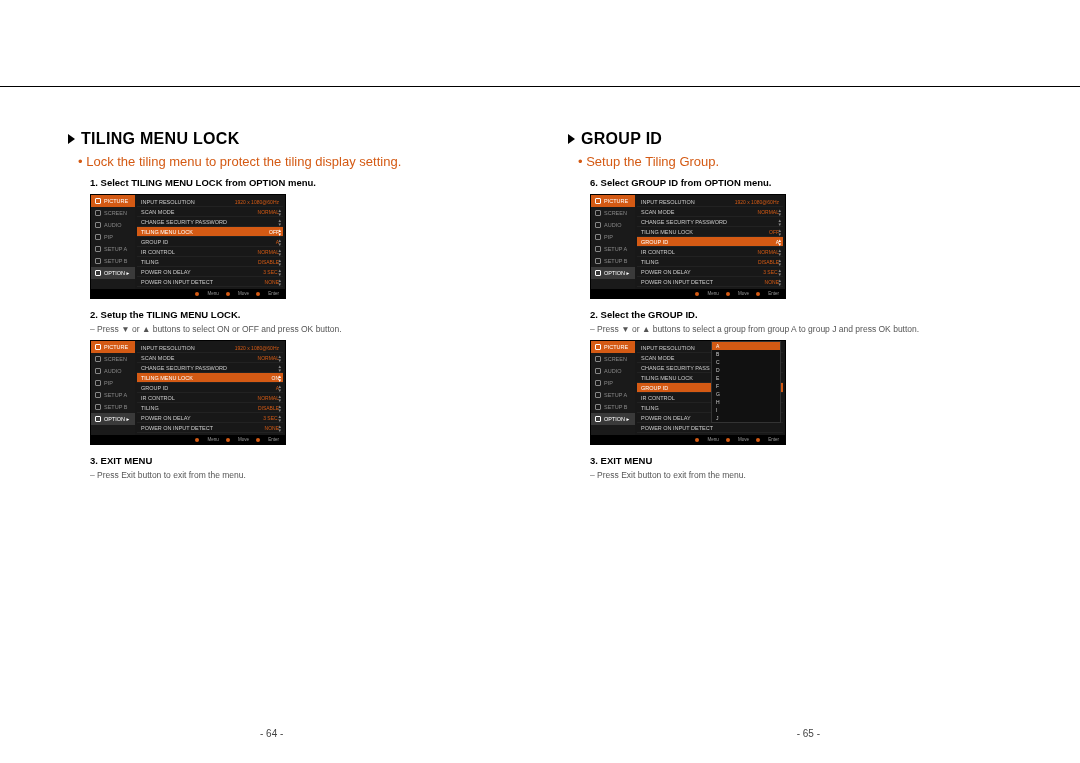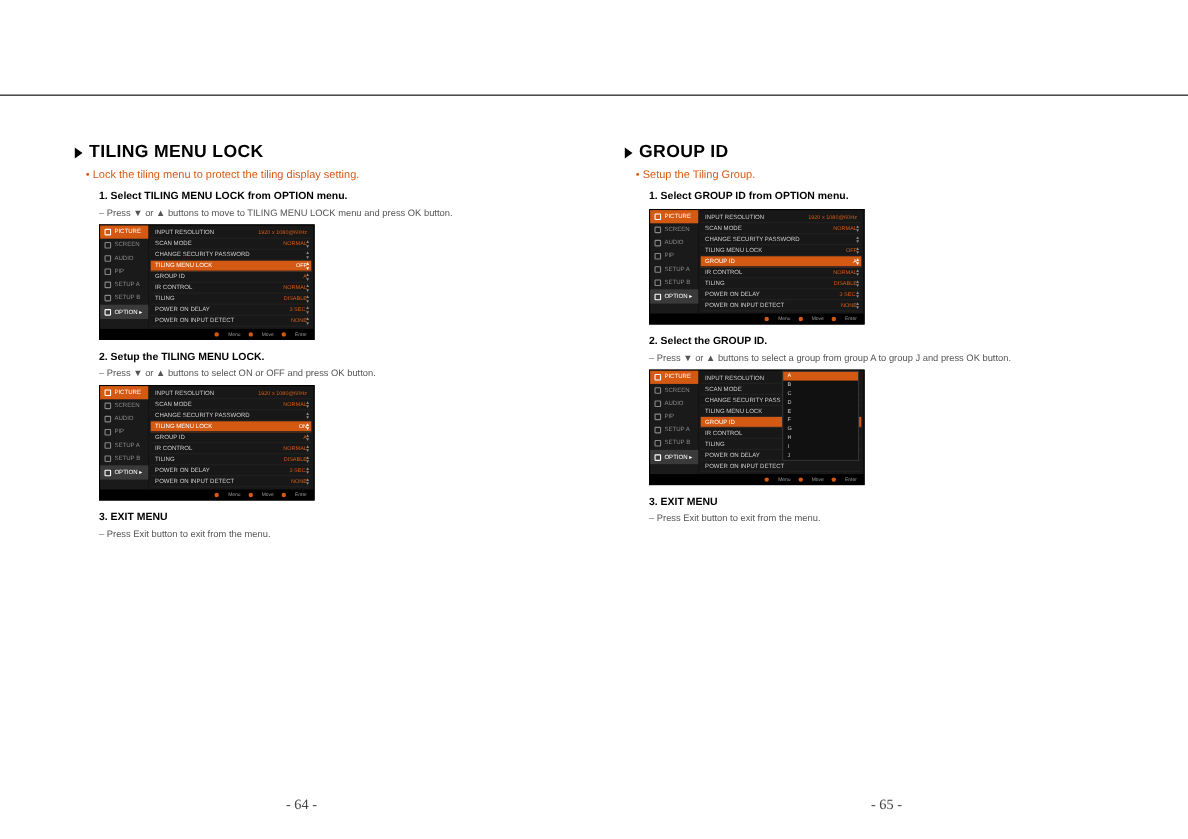--- a/index.html
+++ b/index.html
@@ -2,21 +2,21 @@
 <html><head>
 <meta charset="utf-8">
 <style>
   * { margin: 0; padding: 0; box-sizing: border-box; }
   body { background: #fff; font-family: Arial, Helvetica, sans-serif; width: 1080px; height: 763px; position: relative; }
   .topline { position: absolute; top: 86px; left: 0; right: 0; height: 1px; background: #000; }
   .page { position: absolute; top: 100px; left: 0; width: 1000px; display: flex; }
   .col { width: 50%; padding: 30px 68px 0 68px; }
   .hd { font-size: 16px; font-weight: bold; text-transform: uppercase; letter-spacing: .3px; margin-bottom: 6px; display: flex; align-items: center; gap: 6px; }
   .tri { display: inline-block; width: 0; height: 0; border-top: 5px solid transparent; border-bottom: 5px solid transparent; border-left: 7px solid #000; }
-  .intro { color: #d45a14; font-size: 10px; margin: 0 0 8px 10px; }
+  .intro { color: #d45a14; font-size: 13px; margin: 0 0 8px 10px; }
   .intro::before { content: "• "; }
   .step { margin: 6px 0 4px 22px; font-size: 9.5px; font-weight: bold; }
   .sub { margin: 0 0 6px 22px; font-size: 8.5px; color: #555; }
   .sub::before { content: "–  "; color: #777; }
   .screenshot { margin: 6px 0 10px 22px; width: 196px; border: 1px solid #000; background: #000; font-size: 5.5px; color: #bbb; }
   .ss-body { display: flex; }
   .ss-side { width: 44px; background: #1a1a1a; }
   .ss-side .tab { padding: 3px 4px; display: flex; align-items: center; gap: 3px; color: #888; }
   .ss-side .tab.active { background: #d45a14; color: #fff; }
   .ss-side .tab.sel { background: #3a3a3a; color: #fff; }
@@ -25,21 +25,21 @@
   .row { display: flex; align-items: center; justify-content: space-between; padding: 1.5px 4px; border-bottom: 1px solid #222; position: relative; }
   .row .k { color: #ccc; }
   .row .v { color: #d45a14; font-size: 5px; }
   .row.hi { background: #d45a14; }
   .row.hi .k, .row.hi .v { color: #fff; }
   .arrs { position: absolute; right: 2px; top: 1px; font-size: 5px; color: #888; line-height: 4px; }
   .row.hi .arrs { color: #fff; }
   .ss-foot { background: #000; text-align: right; padding: 2px 6px; font-size: 4.5px; color: #999; }
   .ss-foot span { margin-left: 6px; }
   .dot { display:inline-block; width:4px; height:4px; border-radius:50%; background:#d45a14; margin-right:2px; vertical-align:middle; }
-  .pagenum { position: absolute; bottom: 24px; font-size: 13px; color: #444; font-family: Liberation Serif, serif; }
+  .pagenum { position: absolute; bottom: 24px; font-size: 10px; color: #444; }
   .pn-left { left: 260px; }
   .pn-right { right: 260px; }
   .dropdown { position: absolute; top: 0; right: 4px; background: #111; border: 1px solid #333; width: 70px; z-index: 10; }
   .dropdown .opt { padding: 1px 4px; color: #ccc; font-size: 5px; }
   .dropdown .opt.sel { background: #d45a14; color: #fff; }
 </style>
 </head>
 <body>
 
 <div class="topline"></div>
@@ -47,21 +47,20 @@
 <div class="page">
 
   <div class="col">
     <div class="hd">
       <span class="tri"></span>
       <span>TILING MENU LOCK</span>
     </div>
     <div class="intro">Lock the tiling menu to protect the tiling display setting.</div>
 
     <div class="step">1.   Select TILING MENU LOCK from OPTION menu.</div>
-    <div class="sub">Press ▼ or ▲ buttons to move to TILING MENU LOCK menu and press OK button.</div>
 
     <div class="screenshot">
       <div class="ss-body">
         <div class="ss-side">
           <div class="tab active">
               <span class="ico"></span>
               <span>PICTURE</span>
             </div>
           <div class="tab">
               <span class="ico"></span>
@@ -235,21 +234,21 @@
     <div class="sub">Press Exit button to exit from the menu.</div>
   </div>
 
   <div class="col">
     <div class="hd">
       <span class="tri"></span>
       <span>GROUP ID</span>
     </div>
     <div class="intro">Setup the Tiling Group.</div>
 
-    <div class="step">1.   Select GROUP ID from OPTION menu.</div>
+    <div class="step">6.   Select GROUP ID from OPTION menu.</div>
 
     <div class="screenshot">
       <div class="ss-body">
         <div class="ss-side">
           <div class="tab active">
               <span class="ico"></span>
               <span>PICTURE</span>
             </div>
           <div class="tab">
               <span class="ico"></span>

